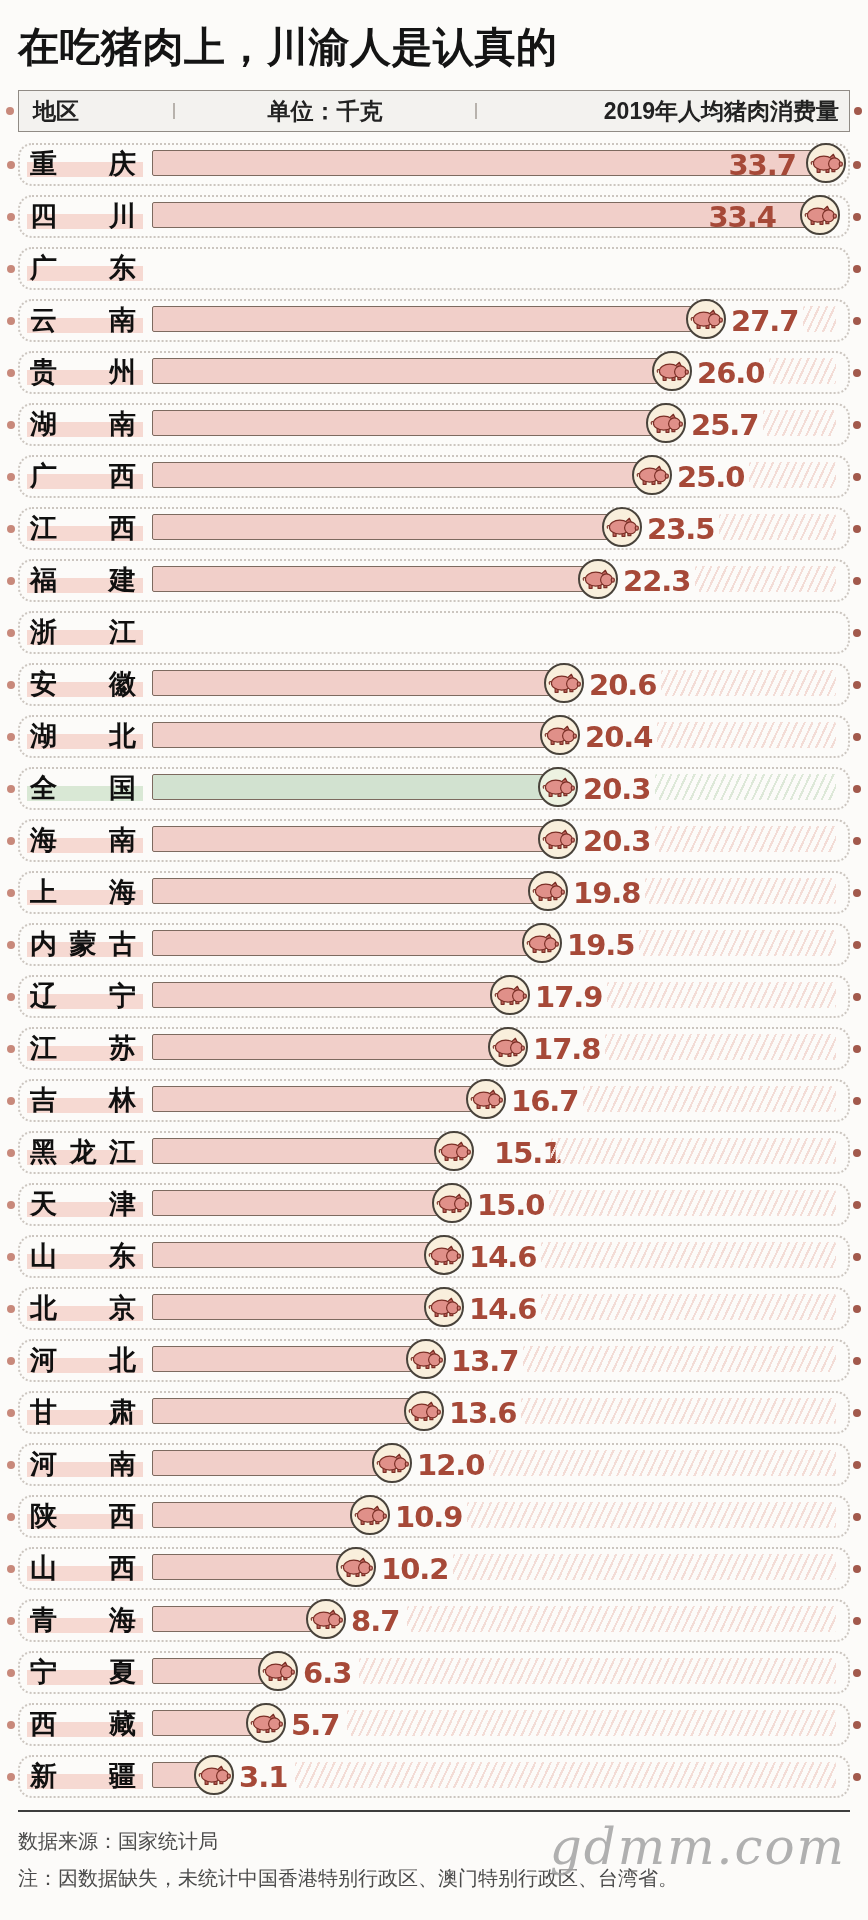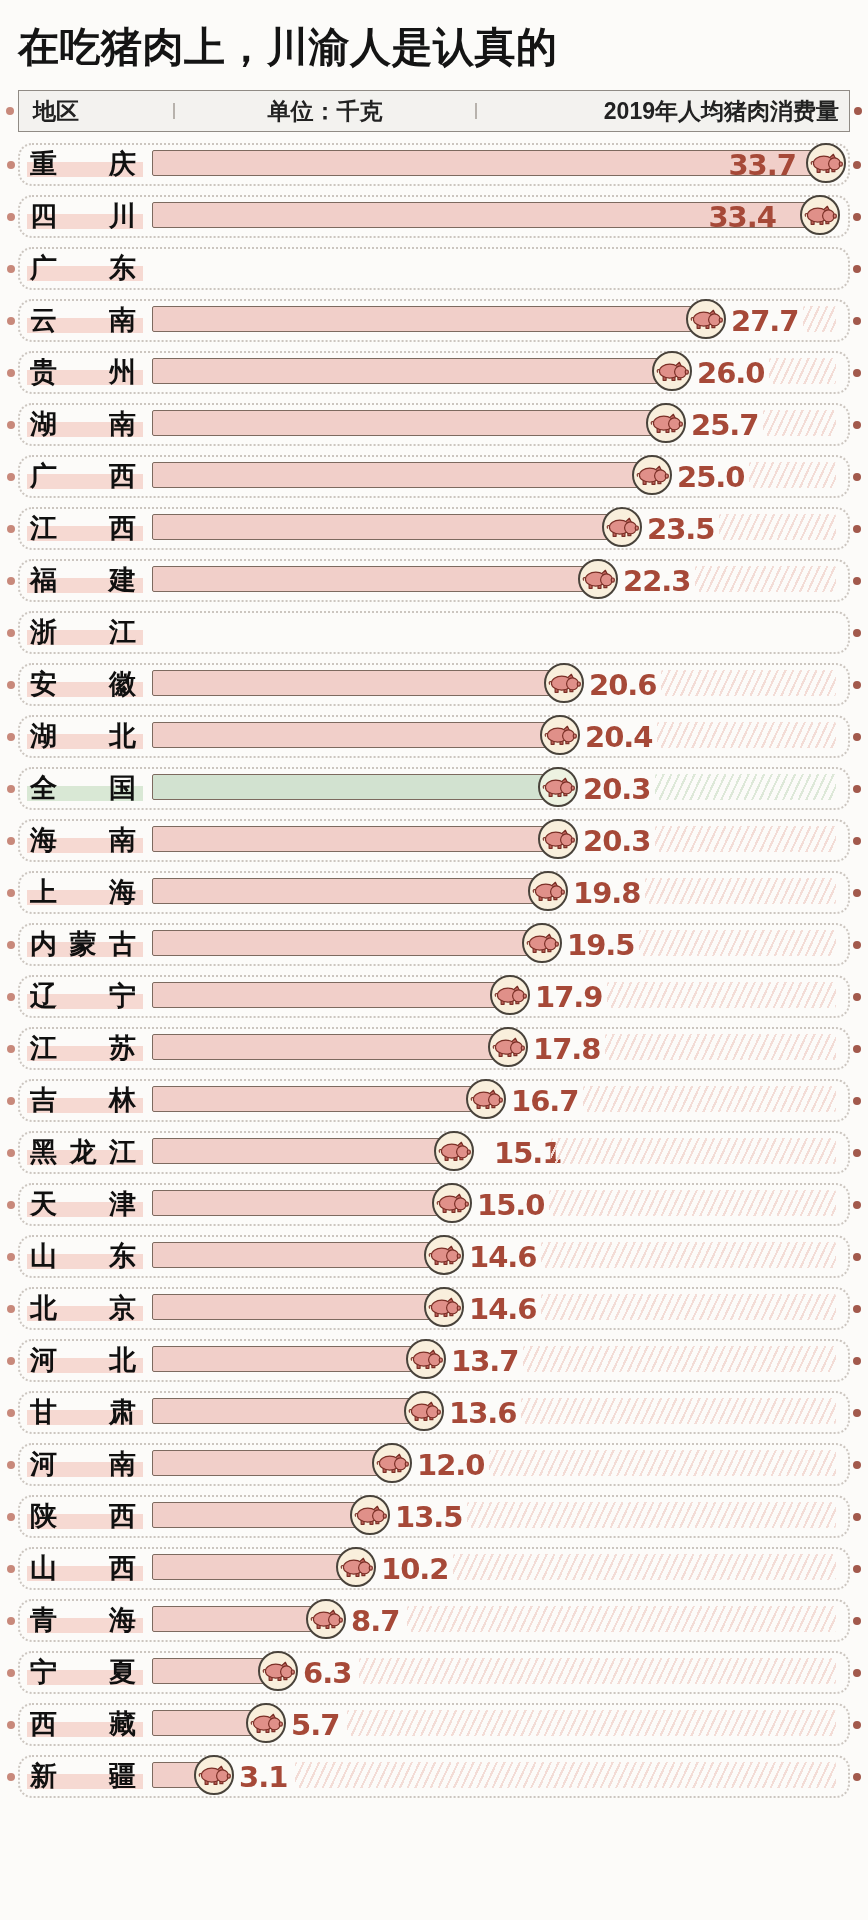--- a/index.html
+++ b/index.html
@@ -770,21 +770,21 @@
         <span class="edot r"></span>
       </div>
       <div class="row">
         <span class="edot l"></span>
         <div class="lw">
           <i class="hl"></i>
           <span class="lbl">陕西</span>
         </div>
         <div class="track">
           <div class="bar" style="width: 218px;"></div>
-          <span class="val" style="left: 243px;">13.5</span>
+          <span class="val" style="left: 243px;">10.9</span>
           <div class="hatch" style="left: 315px;"></div>
           <div class="pigc" style="left: 198px;">
             <svg viewBox="0 0 46 30" width="34" height="25">
               <g stroke="#7a2f26" stroke-width="1.6" stroke-linejoin="round">
                 <path d="M7 13 Q1.5 11 3.5 16.5" fill="none"></path>
                 <rect x="11" y="19" width="4" height="8" fill="#c0625a"></rect>
                 <rect x="23" y="19" width="4" height="8" fill="#c0625a"></rect>
                 <rect x="31" y="18" width="4" height="8" fill="#c0625a"></rect>
                 <ellipse cx="20" cy="14.5" rx="14" ry="9.5" fill="#e09089"></ellipse>
                 <path d="M28 7 l5 -4.5 l3 6" fill="#c0625a"></path>
@@ -926,14 +926,20 @@
                 <circle cx="34.5" cy="15.5" r="8" fill="#e09089"></circle>
                 <rect x="41" y="13" width="4" height="5.5" rx="1.8" fill="#d6837b"></rect>
               </g>
             </svg>
           </div>
         </div>
         <span class="edot r"></span>
       </div>
     </div>
 
+  <div class="footer">
+    <div class="rule"></div>
+    <div class="src">数据来源：国家统计局</div>
+    <div class="note">注：因数据缺失，未统计中国香港特别行政区、澳门特别行政区、台湾省。</div>
+    <div class="watermark">gdmm.com</div>
+  </div>
 
 </div>
 
 </body></html>

